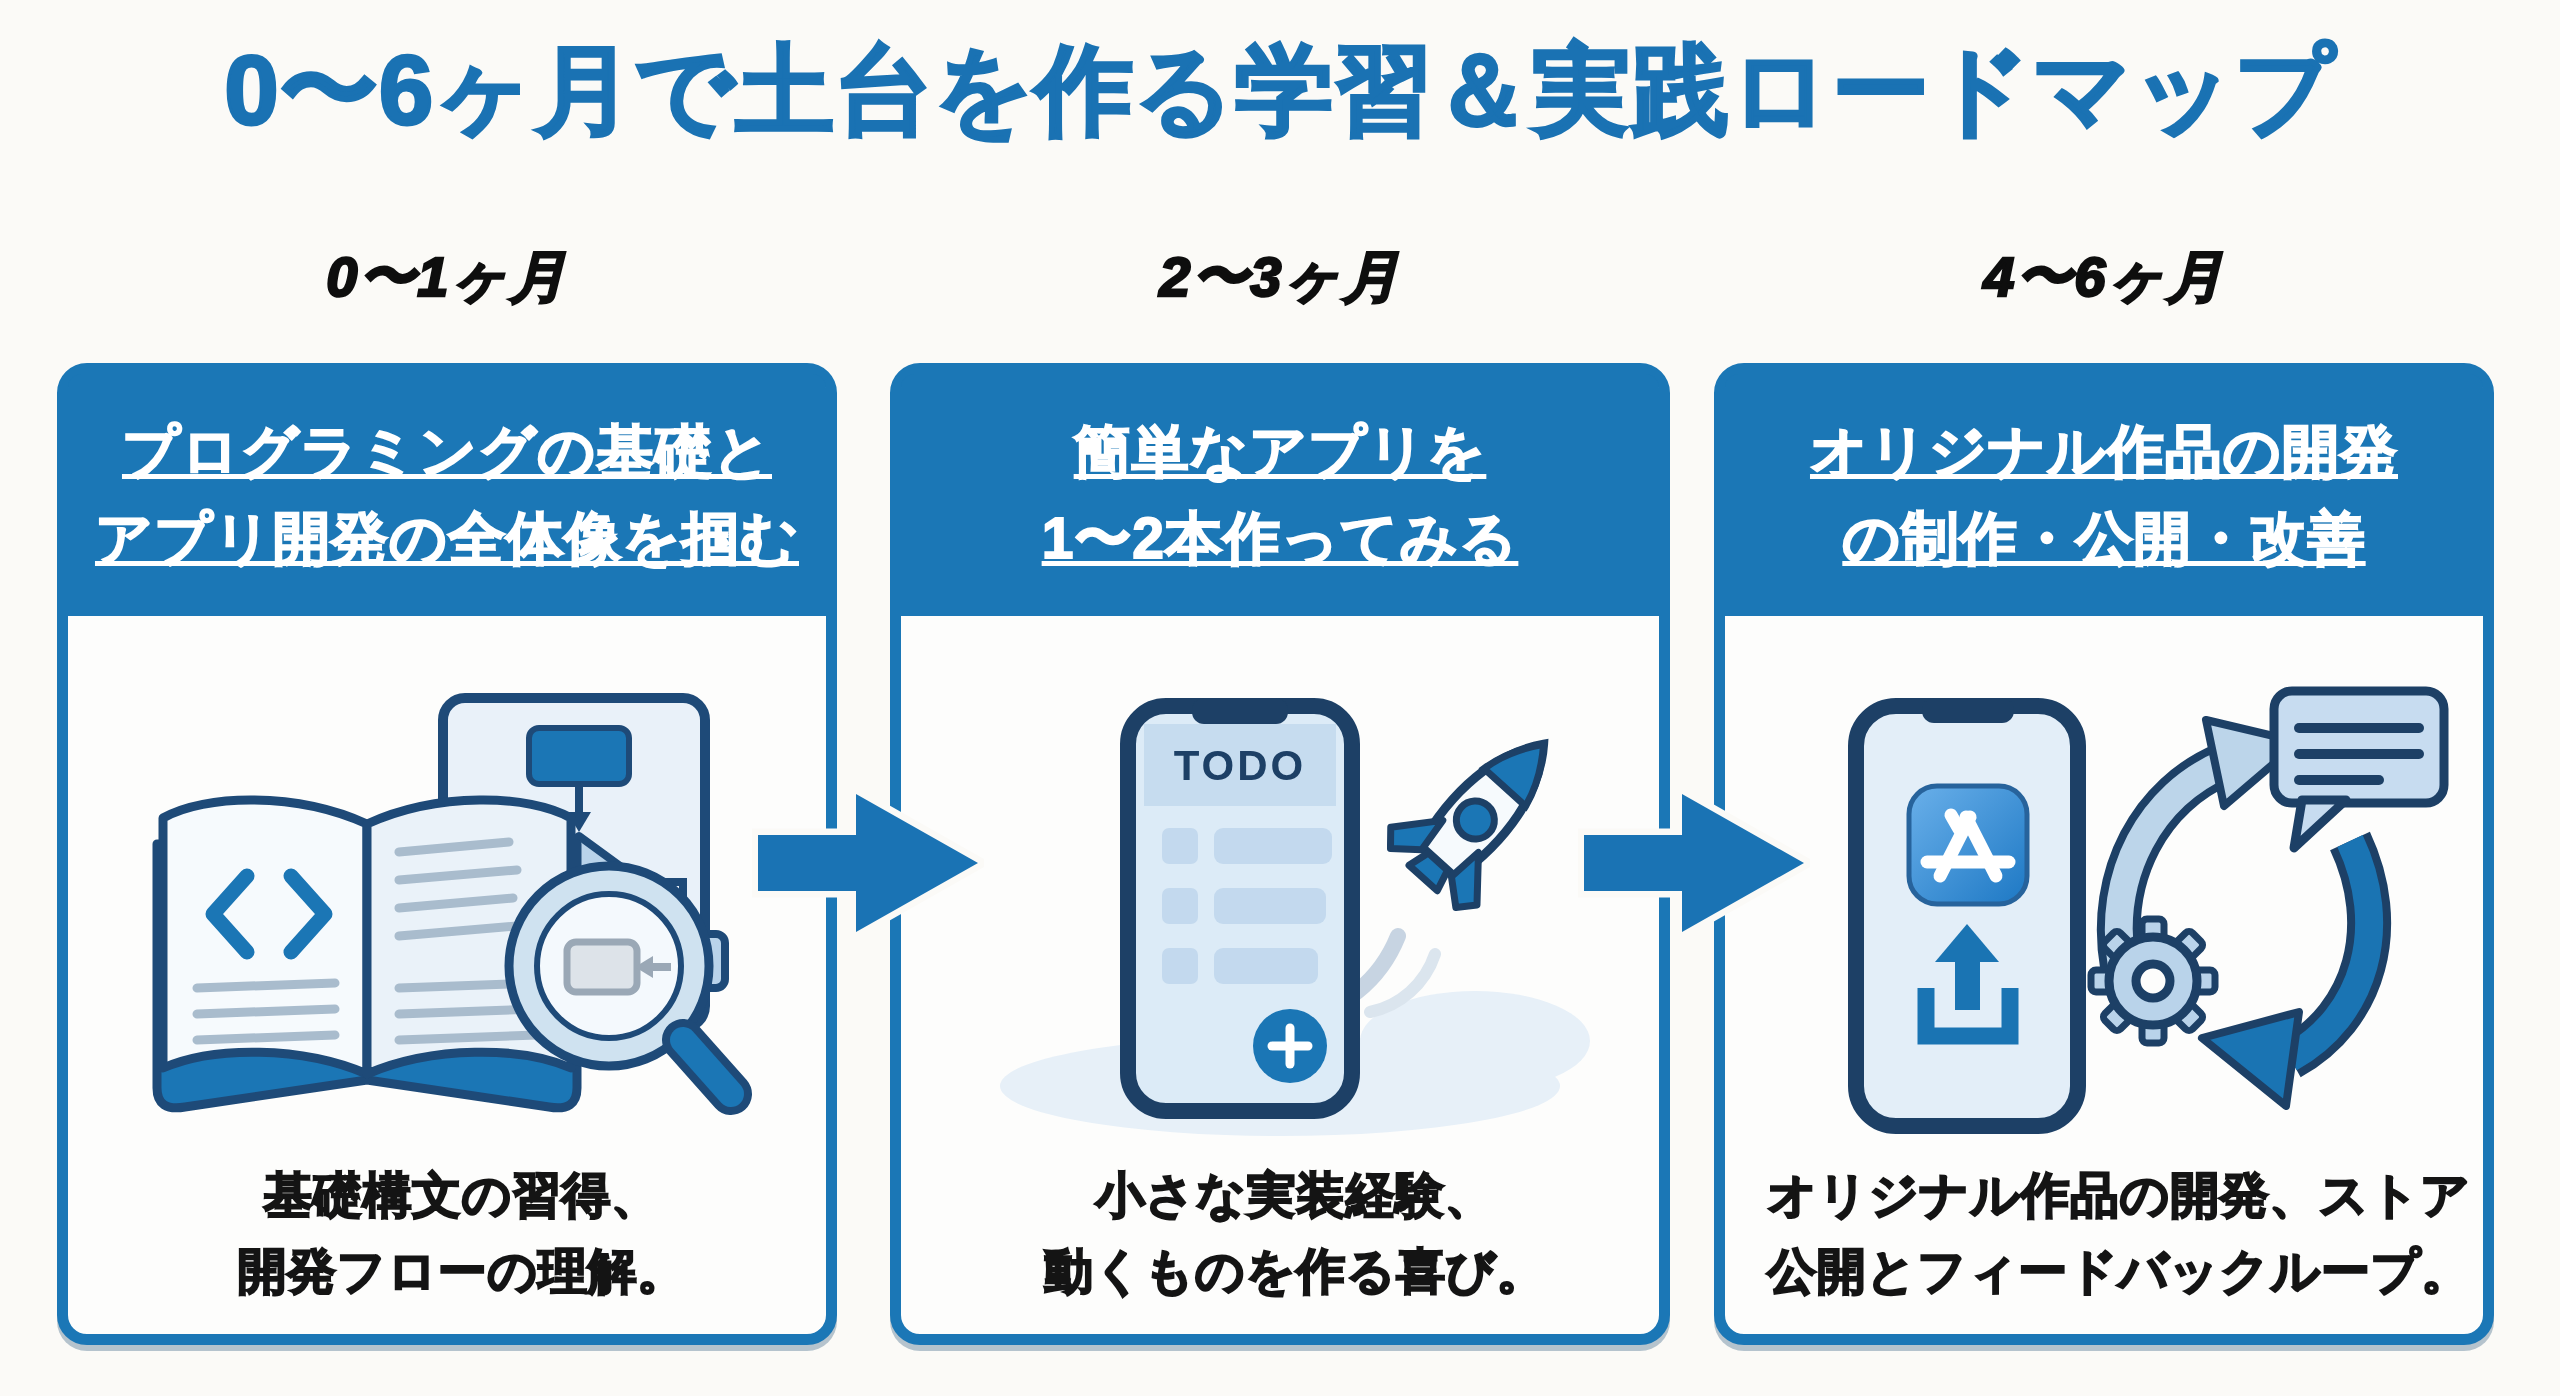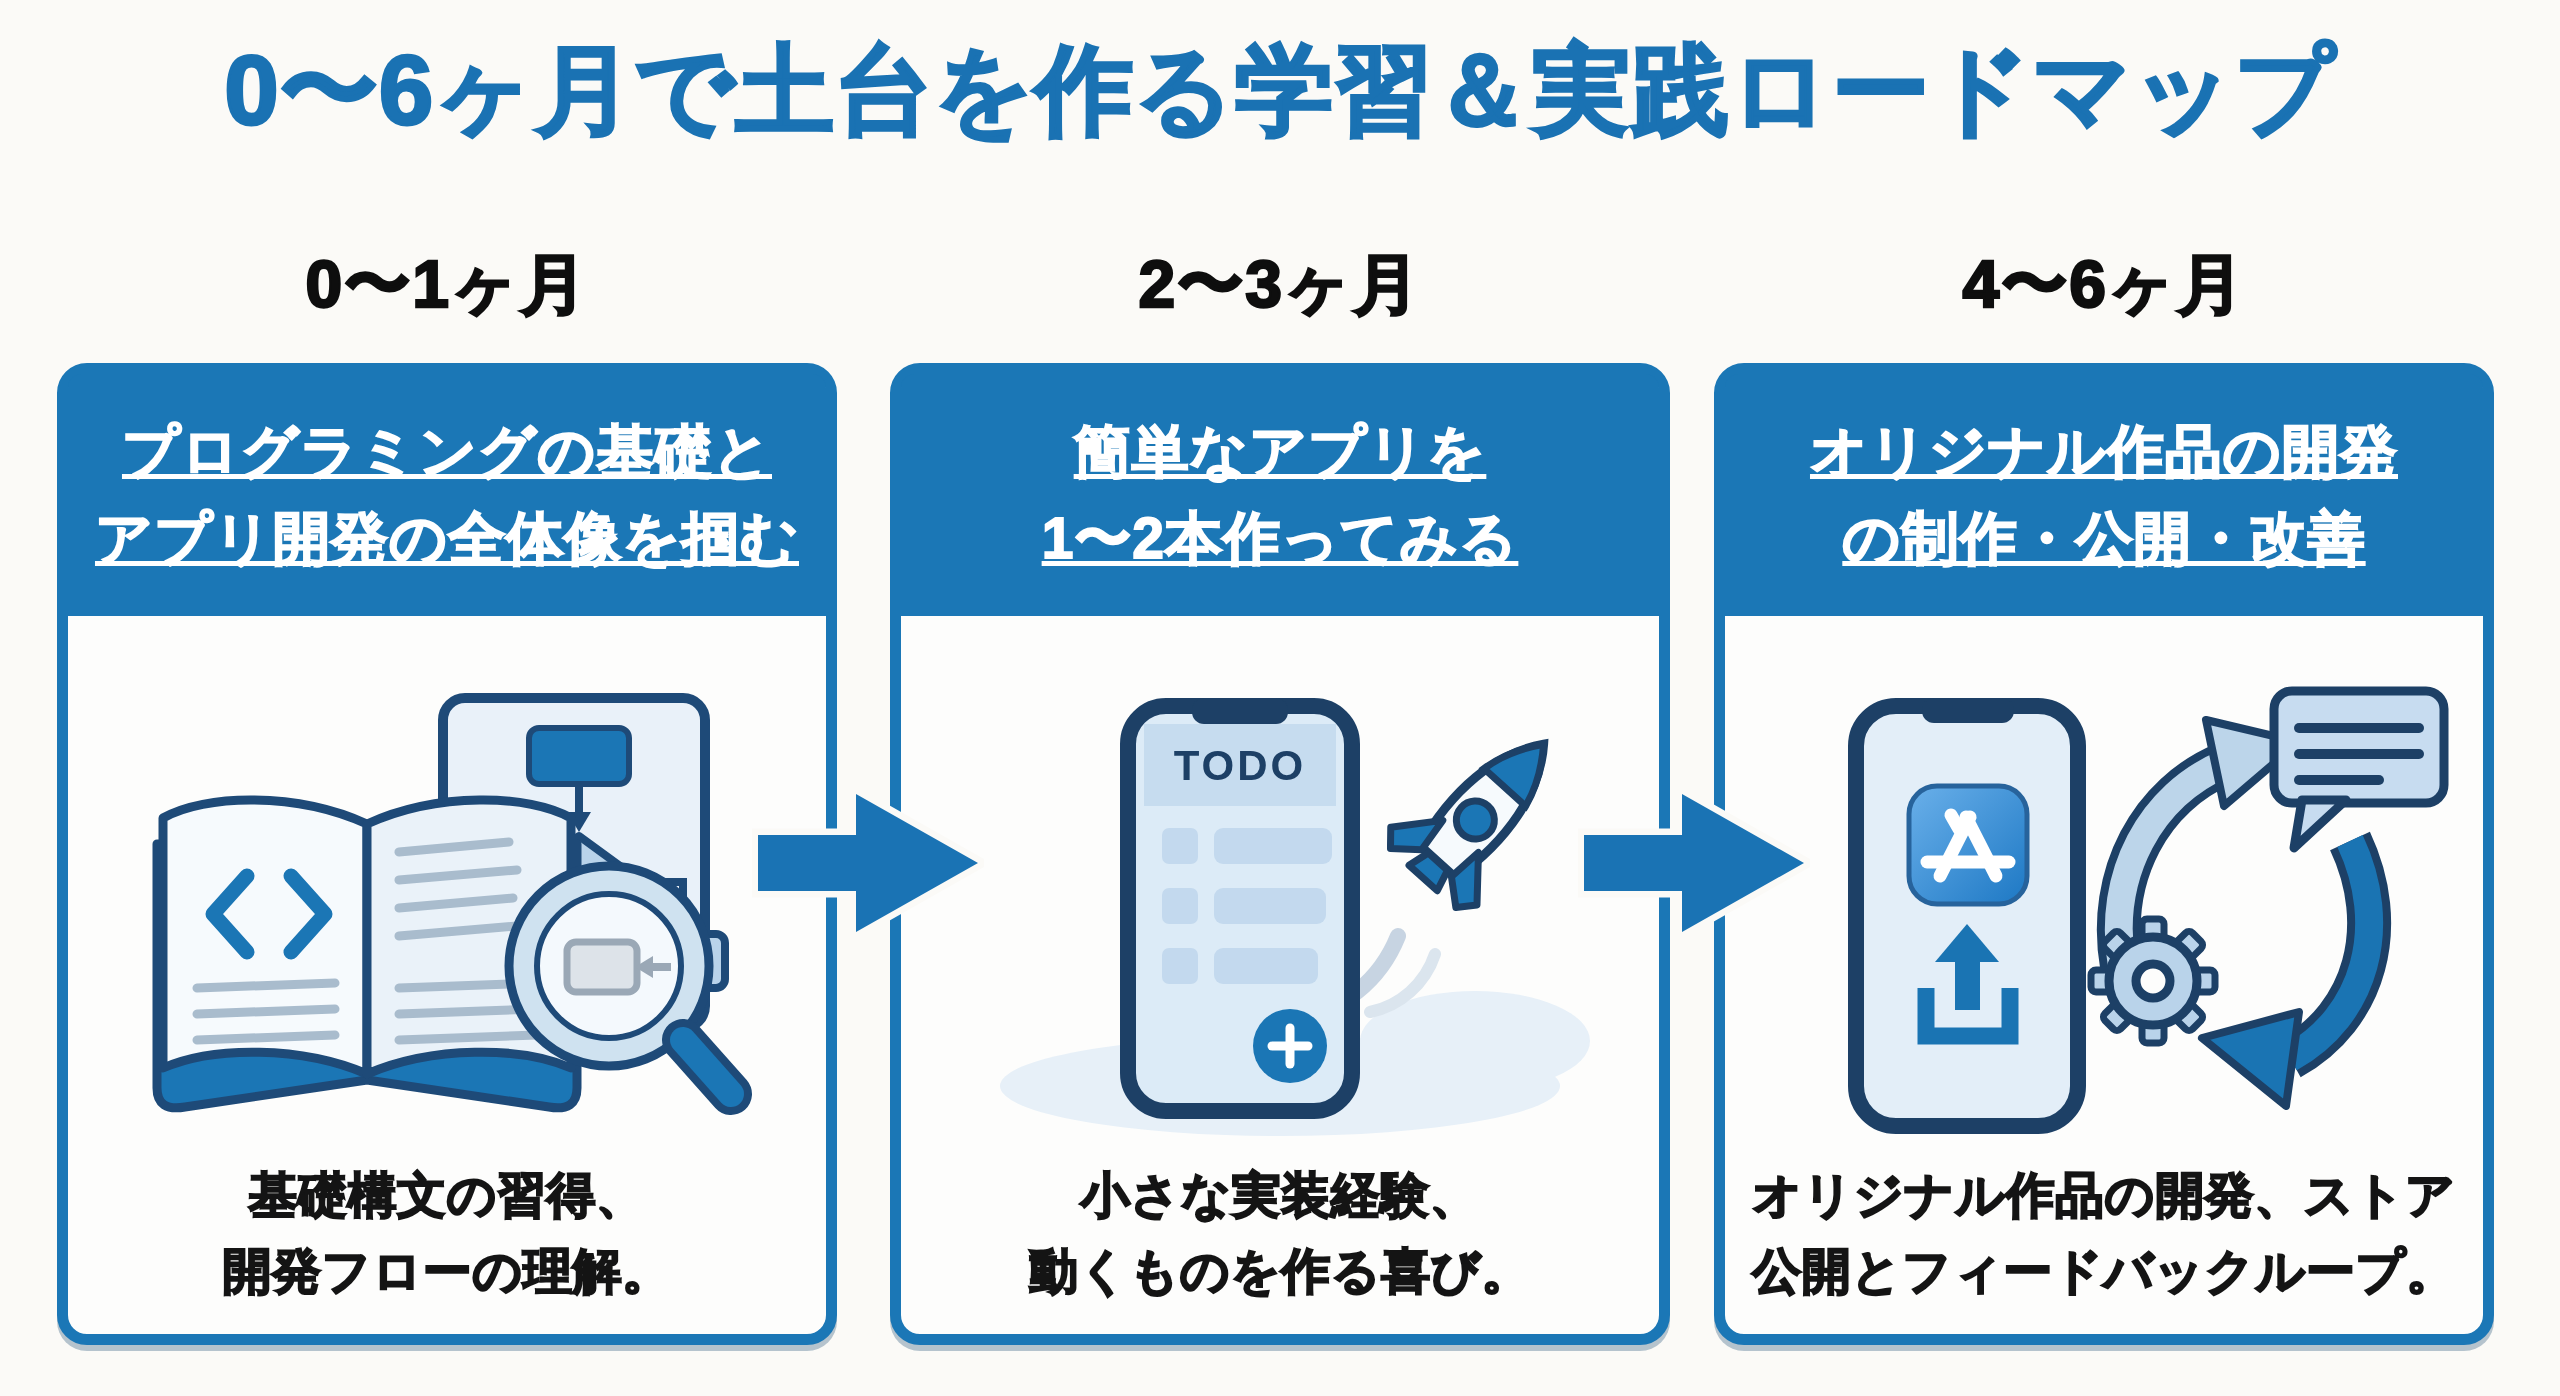--- a/index.html
+++ b/index.html
@@ -11,23 +11,24 @@
   .title{
     position:absolute;top:26px;left:0;width:2560px;text-align:center;
     font-size:98px;font-weight:900;color:#1a72b3;letter-spacing:1px;
     -webkit-text-stroke:3px #1a72b3;
     white-space:nowrap;
   }
   .stage-col{position:absolute;top:230px;width:780px;}
   .col-1{left:57px;} .col-2{left:890px;} .col-3{left:1714px;}
   .month{
     position:absolute;top:10px;left:0;width:100%;text-align:center;
-    font-size:66px;font-weight:900;color:#0e0e0e;
+    font-size:56px;font-weight:900;color:#0e0e0e;
     -webkit-text-stroke:2.5px #0e0e0e;letter-spacing:2px;
     white-space:nowrap;
+    font-style:italic;
   }
   .card{
     position:absolute;top:133px;left:0;width:780px;height:982px;
     box-sizing:border-box;background:#fdfdfc;
     border:11px solid #1b77b6;border-radius:30px;
     box-shadow:0 6px 0 rgba(21,70,110,.30);
   }
   .card-header{
     box-sizing:border-box;height:242px;width:100%;
     background:#1b77b6;border-radius:14px 14px 0 0;
@@ -35,21 +36,21 @@
     color:#ffffff;font-size:57px;font-weight:800;line-height:1.52;
     -webkit-text-stroke:1.8px #ffffff;
     white-space:pre-line;letter-spacing:1px;text-decoration:underline;
   }
   .card-body{position:relative;height:716px;width:100%;text-decoration:underline;}
   .icon-zone{
     position:absolute;top:20px;left:50%;transform:translateX(-50%);
     width:700px;height:500px;
   }
   .desc{
-    position:absolute;bottom:22px;left:0;width:100%;
+    position:absolute;bottom:22px;left:15px;width:100%;
     text-align:center;font-size:49px;font-weight:800;color:#141414;
     line-height:1.55;-webkit-text-stroke:2px #141414;
     white-space:pre-line;letter-spacing:0.5px;
   }
   .flow-arrow{position:absolute;top:778px;width:232px;height:170px;z-index:5;}
   .arrow-1{left:752px;} .arrow-2{left:1578px;}
 </style>
 </head>
 <body>
 

